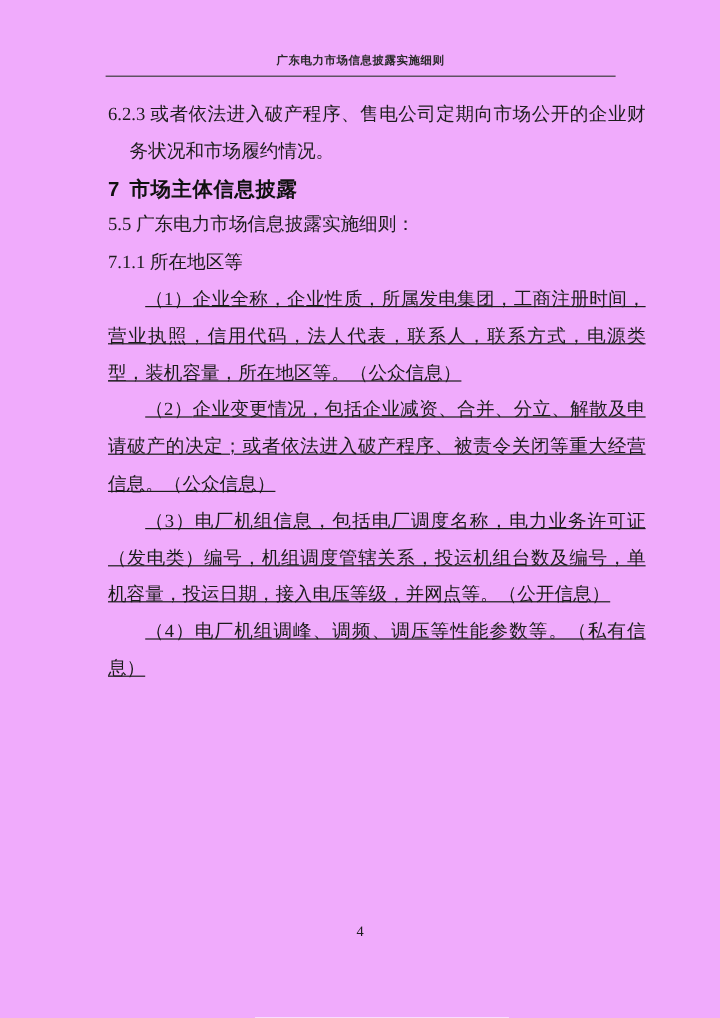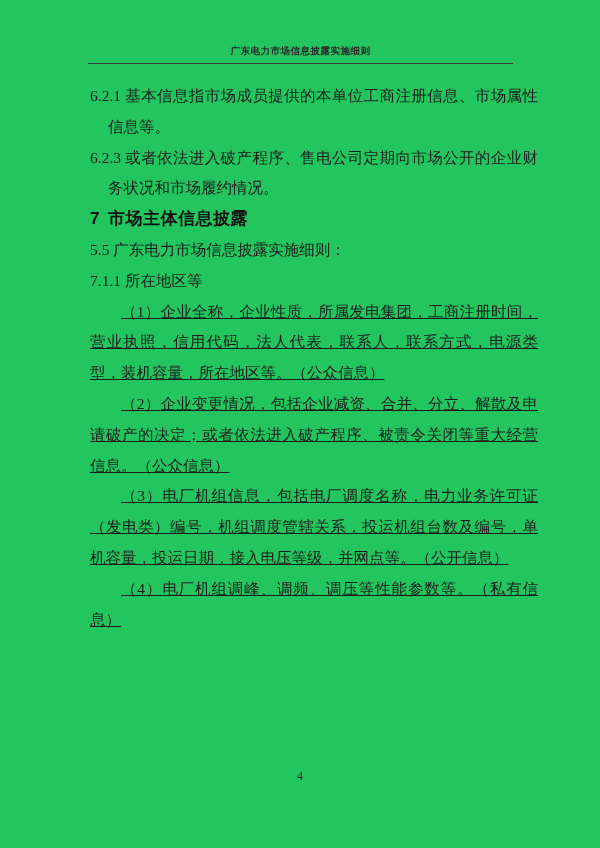--- a/index.html
+++ b/index.html
@@ -1,19 +1,19 @@
 <!DOCTYPE html>
 <html><head>
 <meta charset="utf-8">
 <style>
   html, body { margin:0; padding:0; background:#ffffff; }
   .page {
     position:relative;
     width:600px; height:848px;
-    background:#22c55e;
+    background:#f0abfc;
     overflow:hidden;
     color:#1c1c1c;
     font-family:"Liberation Serif","DejaVu Serif",serif;
   }
 
   
   .header {
     position:absolute;
     top:40px; left:88px; width:425px;
     text-align:center;
@@ -75,21 +75,20 @@
 <body>
 
 <div class="page">
 
   <div class="header">
     <span class="header-title">广东电力市场信息披露实施细则</span>
   </div>
 
   <div class="body-col">
 
-    <p class="clause"><span>6.2.1</span> <span>基本信息指市场成员提供的本单位工商注册信息、市场属性信息等。</span></p>
 
 
     <p class="clause"><span>6.2.3</span> <span>或者依法进入破产程序、售电公司定期向市场公开的企业财务状况和市场履约情况。</span></p>
 
     <p class="sec-heading"><span class="h-num">7</span><span>市场主体信息披露</span></p>
 
     <p class="sub71"><span>5.5</span> <span>广东电力市场信息披露实施细则：</span></p>
 
     <p class="sub711"><span>7.1.1</span> <span>所在地区等</span></p>
 

